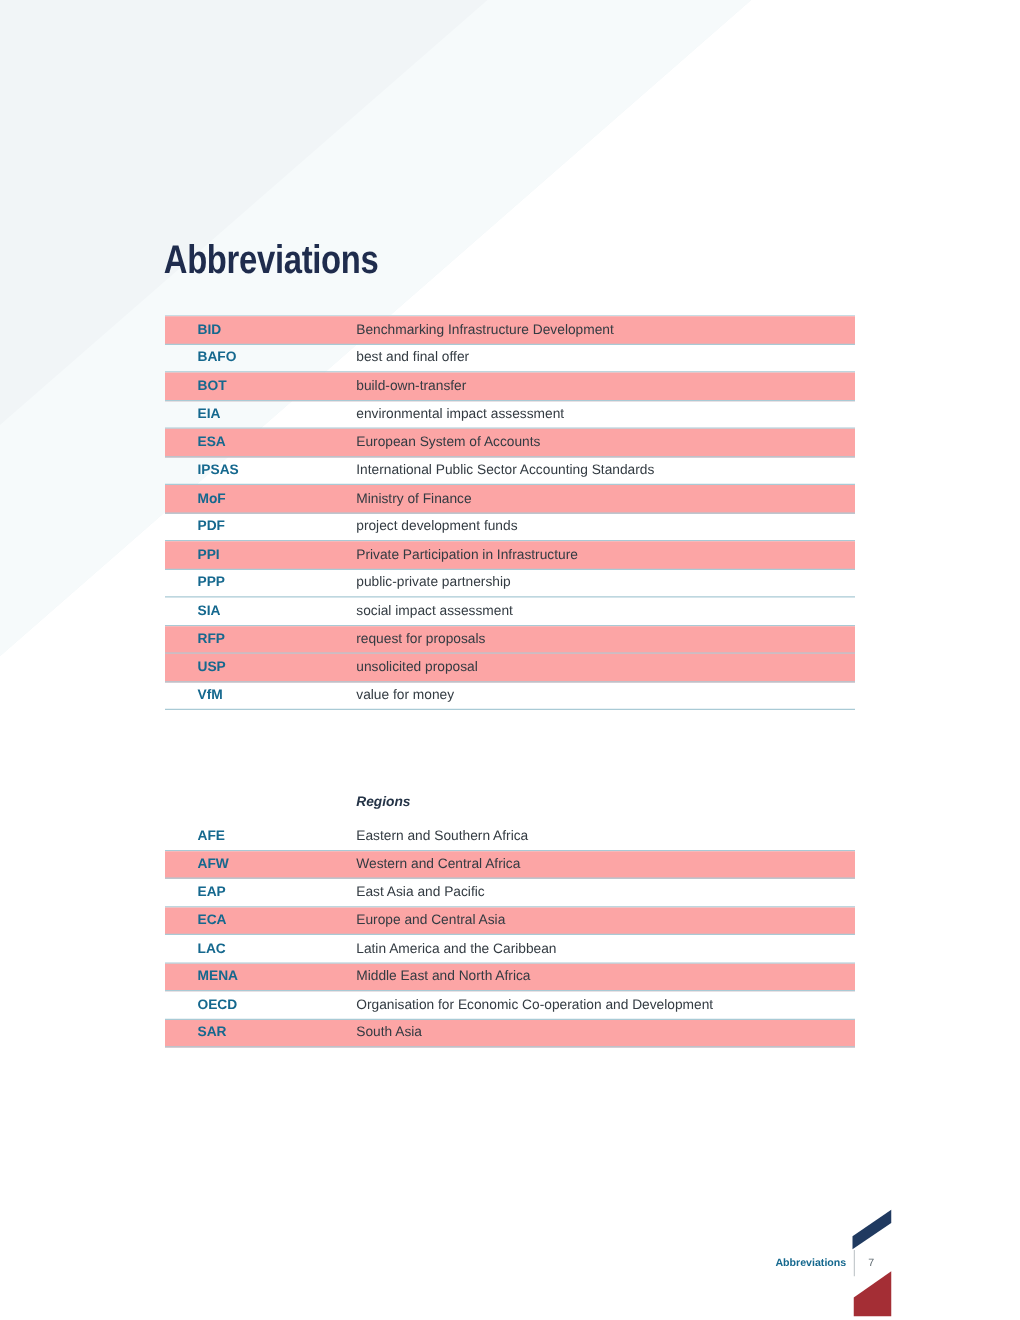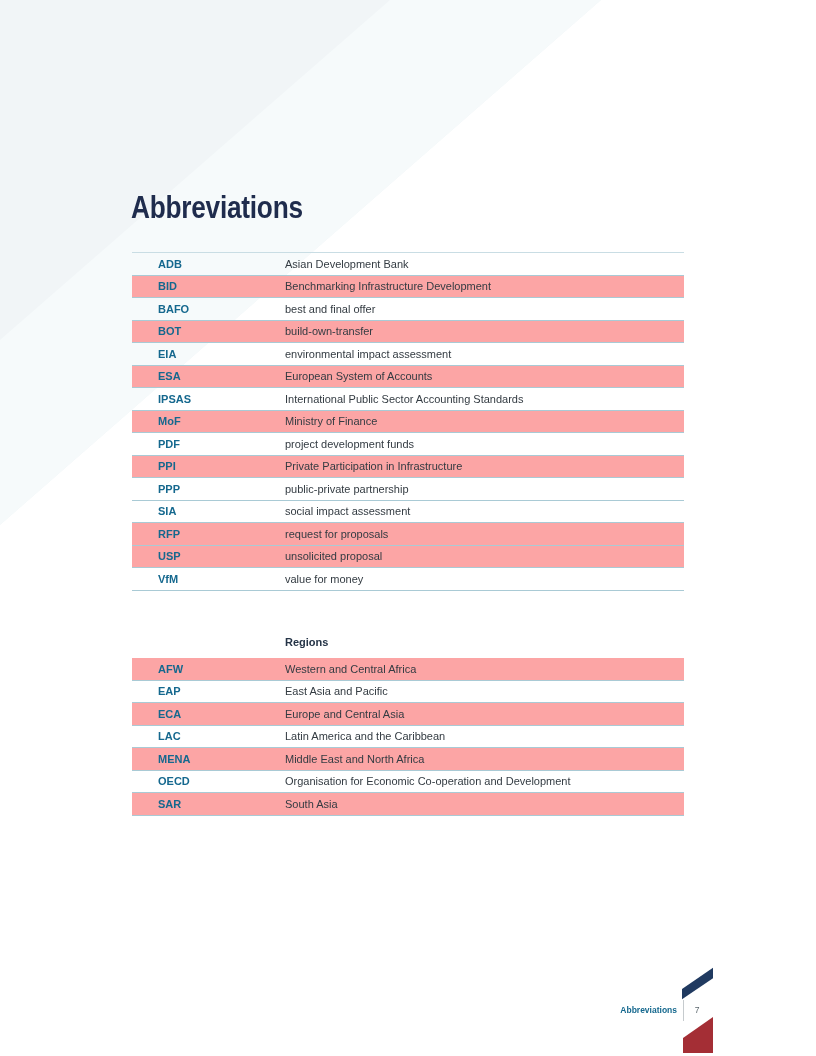--- a/index.html
+++ b/index.html
@@ -56,20 +56,21 @@
     font-size: 11px;
     color: #333b42;
   }
   .regions-header {
     position: absolute;
     left: 285px;
     top: 636px;
     font-size: 11px;
     font-weight: 700;
     color: #253447;
+    font-style: italic;
   }
   .footer-section {
     position: absolute;
     right: 139px;
     top: 1005px;
     font-size: 8.5px;
     font-weight: 700;
     color: #15688e;
     white-space: nowrap;
   }
@@ -97,24 +98,20 @@
 <div class="page">
 
   <svg class="bg-svg" viewBox="0 0 816 1056" aria-hidden="true">
     <polygon points="0,0 601,0 0,525" fill="#f1f5f7"></polygon>
     <polygon points="390,0 601,0 0,525 0,340" fill="#f6fafb"></polygon>
   </svg>
 
   <h1 class="page-title">Abbreviations</h1>
 
   <div class="abbr-table first">
-      <div class="row">
-    <span class="cell-abbr">ADB</span>
-    <span class="cell-def">Asian Development Bank</span>
-  </div>
       <div class="row alt">
     <span class="cell-abbr">BID</span>
     <span class="cell-def">Benchmarking Infrastructure Development</span>
   </div>
       <div class="row">
     <span class="cell-abbr">BAFO</span>
     <span class="cell-def">best and final offer</span>
   </div>
       <div class="row alt">
     <span class="cell-abbr">BOT</span>
@@ -162,20 +159,24 @@
   </div>
       <div class="row">
     <span class="cell-abbr">VfM</span>
     <span class="cell-def">value for money</span>
   </div>
     </div>
 
   <div class="regions-header">Regions</div>
 
   <div class="abbr-table second">
+      <div class="row">
+    <span class="cell-abbr">AFE</span>
+    <span class="cell-def">Eastern and Southern Africa</span>
+  </div>
       <div class="row alt">
     <span class="cell-abbr">AFW</span>
     <span class="cell-def">Western and Central Africa</span>
   </div>
       <div class="row">
     <span class="cell-abbr">EAP</span>
     <span class="cell-def">East Asia and Pacific</span>
   </div>
       <div class="row alt">
     <span class="cell-abbr">ECA</span>

